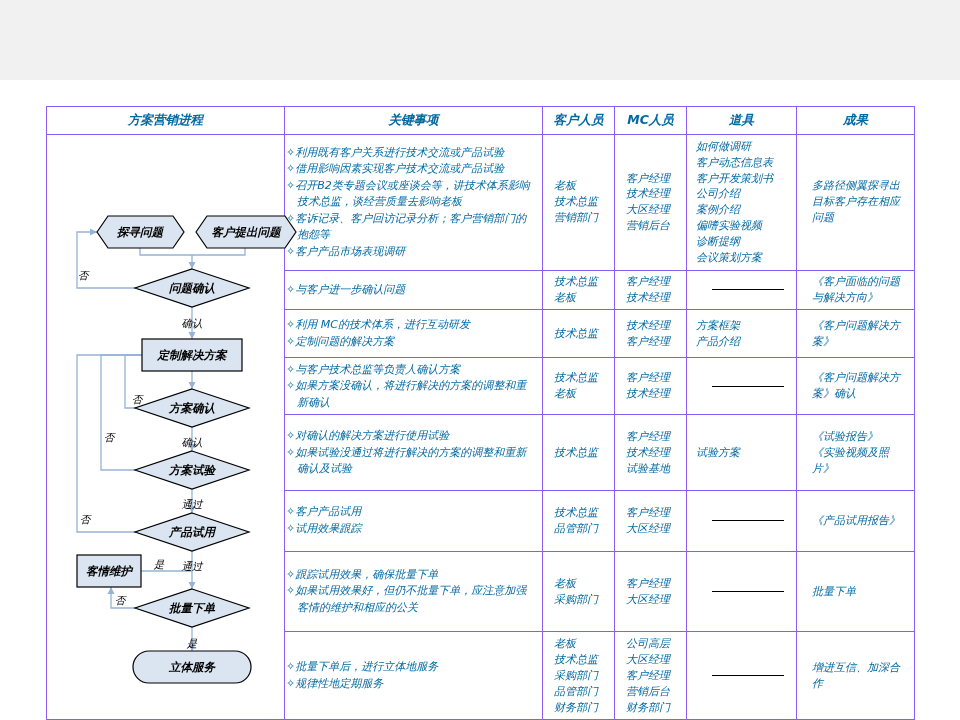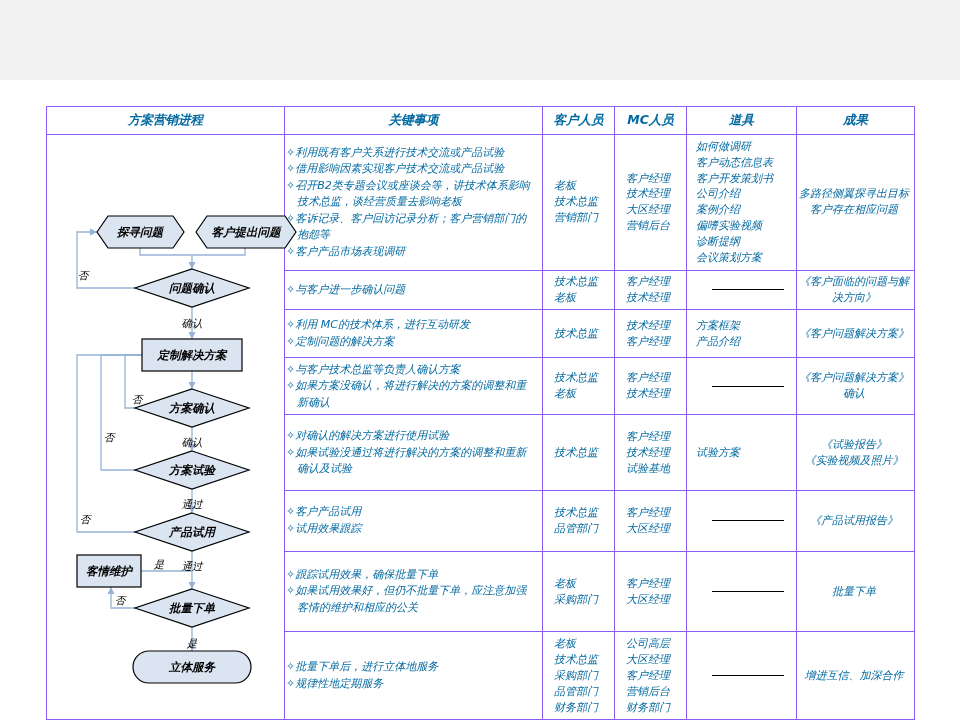--- a/index.html
+++ b/index.html
@@ -51,21 +51,21 @@
   .c-flow  { width:238px; }
   .c-key   { width:258px; }
   .c-cust  { width:72px; }
   .c-mc    { width:72px; }
   .c-tool  { width:110px; }
   .c-res   { width:118px; }
 
   td.key { text-align:left; padding-left:1px; font-size:11px; line-height:1.5; }
   td.ppl { text-align:left; padding-left:11px; font-size:11px; line-height:1.45; }
   td.tool{ text-align:left; padding-left:9px;  font-size:11px; line-height:1.45; }
-  td.res { text-align:center; padding-left:2px;  font-size:11px; line-height:1.45; }
+  td.res { text-align:left; padding-left:15px;  font-size:11px; line-height:1.45; }
   td.flowcell { padding:16px; position:relative; vertical-align:top; }
 
   .dash { display:inline-block; width:72px; border-bottom:1px solid #000; height:1px; margin-left:8px; vertical-align:middle; }
   .dashwrap { text-align:center; }
 
   .bullet-line { white-space:normal; text-indent:-11px; padding-left:11px; }
   .plain-line  { white-space:normal; }
 
   
   .flow-svg { display:block; }

